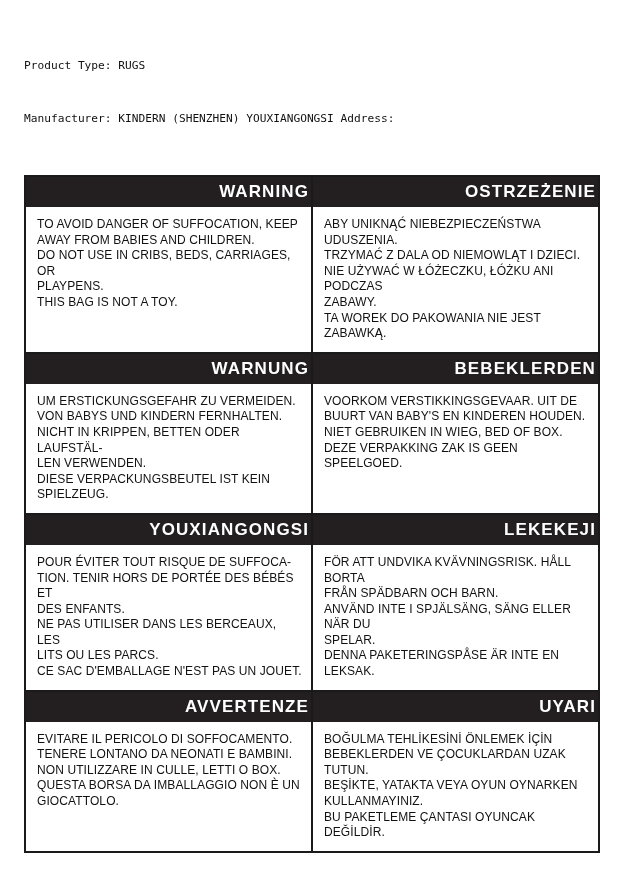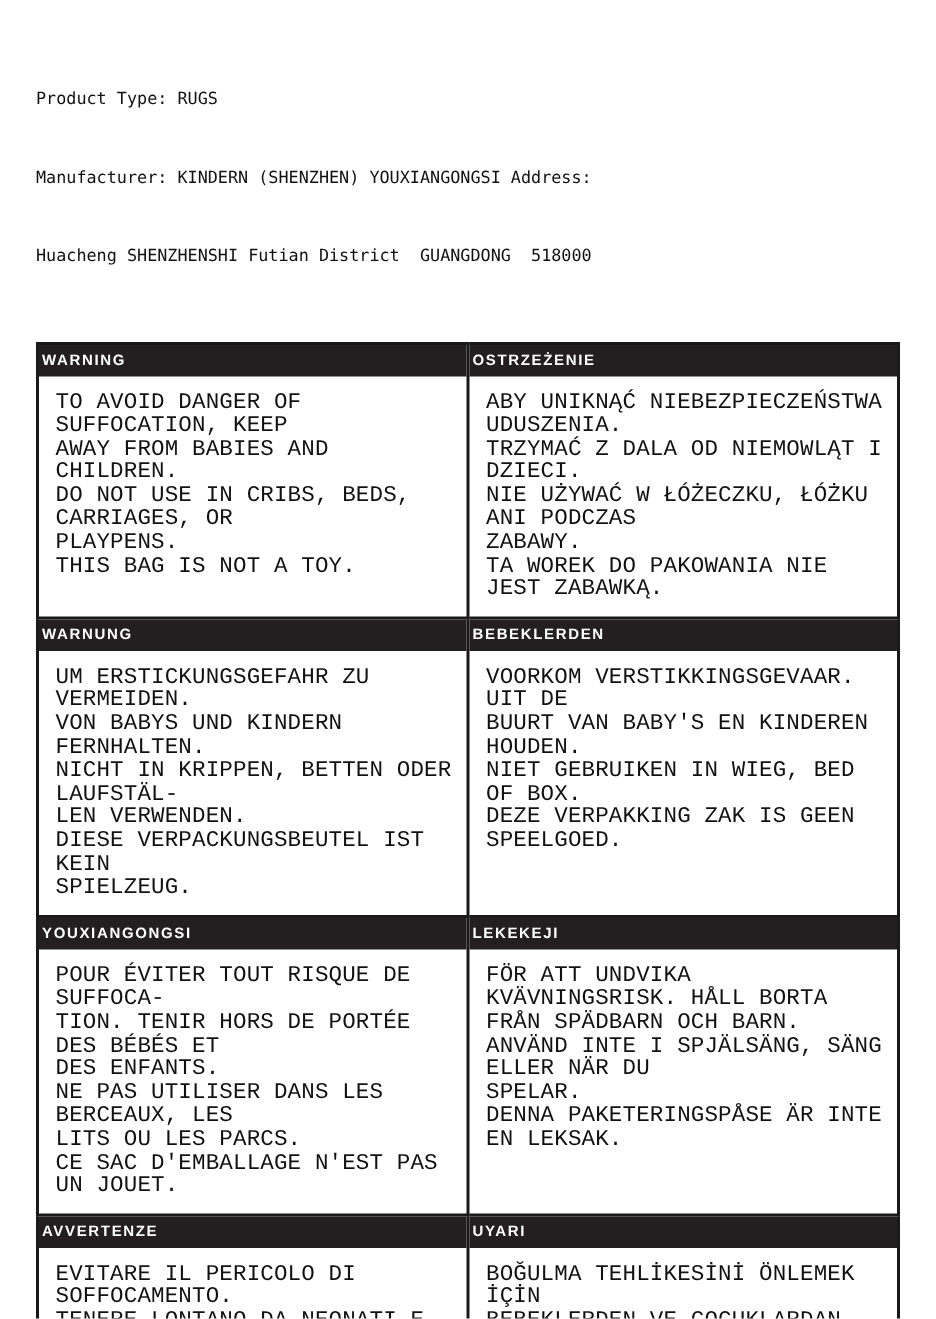--- a/index.html
+++ b/index.html
@@ -47,45 +47,44 @@
     width: 50%;
   }
   .cell {
     display: flex;
     flex-direction: column;
     height: 100%;
   }
   .bar {
     background: #231f20;
     color: #ffffff;
-    text-align: left;
+    text-align: right;
     font-family: "Liberation Sans", sans-serif;
     font-weight: bold;
-    font-size: 10px;
+    font-size: 17px;
     letter-spacing: 1.1px;
     padding: 5px 2px 5px 2px;
   }
   .body {
-    font-family: Liberation Mono, monospace;
-    font-size: 15px;
+    font-family: Liberation Sans, sans-serif;
+    font-size: 12px;
     line-height: 15.6px;
     padding: 10px 9px 10px 11px;
     white-space: pre-line;
     letter-spacing: 0.1px;
   }
 </style>
 </head>
 <body>
 
 <div class="page">
 
   <div class="header">
     <div>Product Type: RUGS</div>
     <div>Manufacturer: KINDERN (SHENZHEN) YOUXIANGONGSI Address:</div>
-    <div>Huacheng SHENZHENSHI Futian District  GUANGDONG  518000</div>
   </div>
 
   <table class="grid">
     <tbody>
         <tr>
       <td>
         <div class="cell">
           <div class="bar">WARNING</div>
           <div class="body">TO AVOID DANGER OF SUFFOCATION, KEEP
 AWAY FROM BABIES AND CHILDREN.

